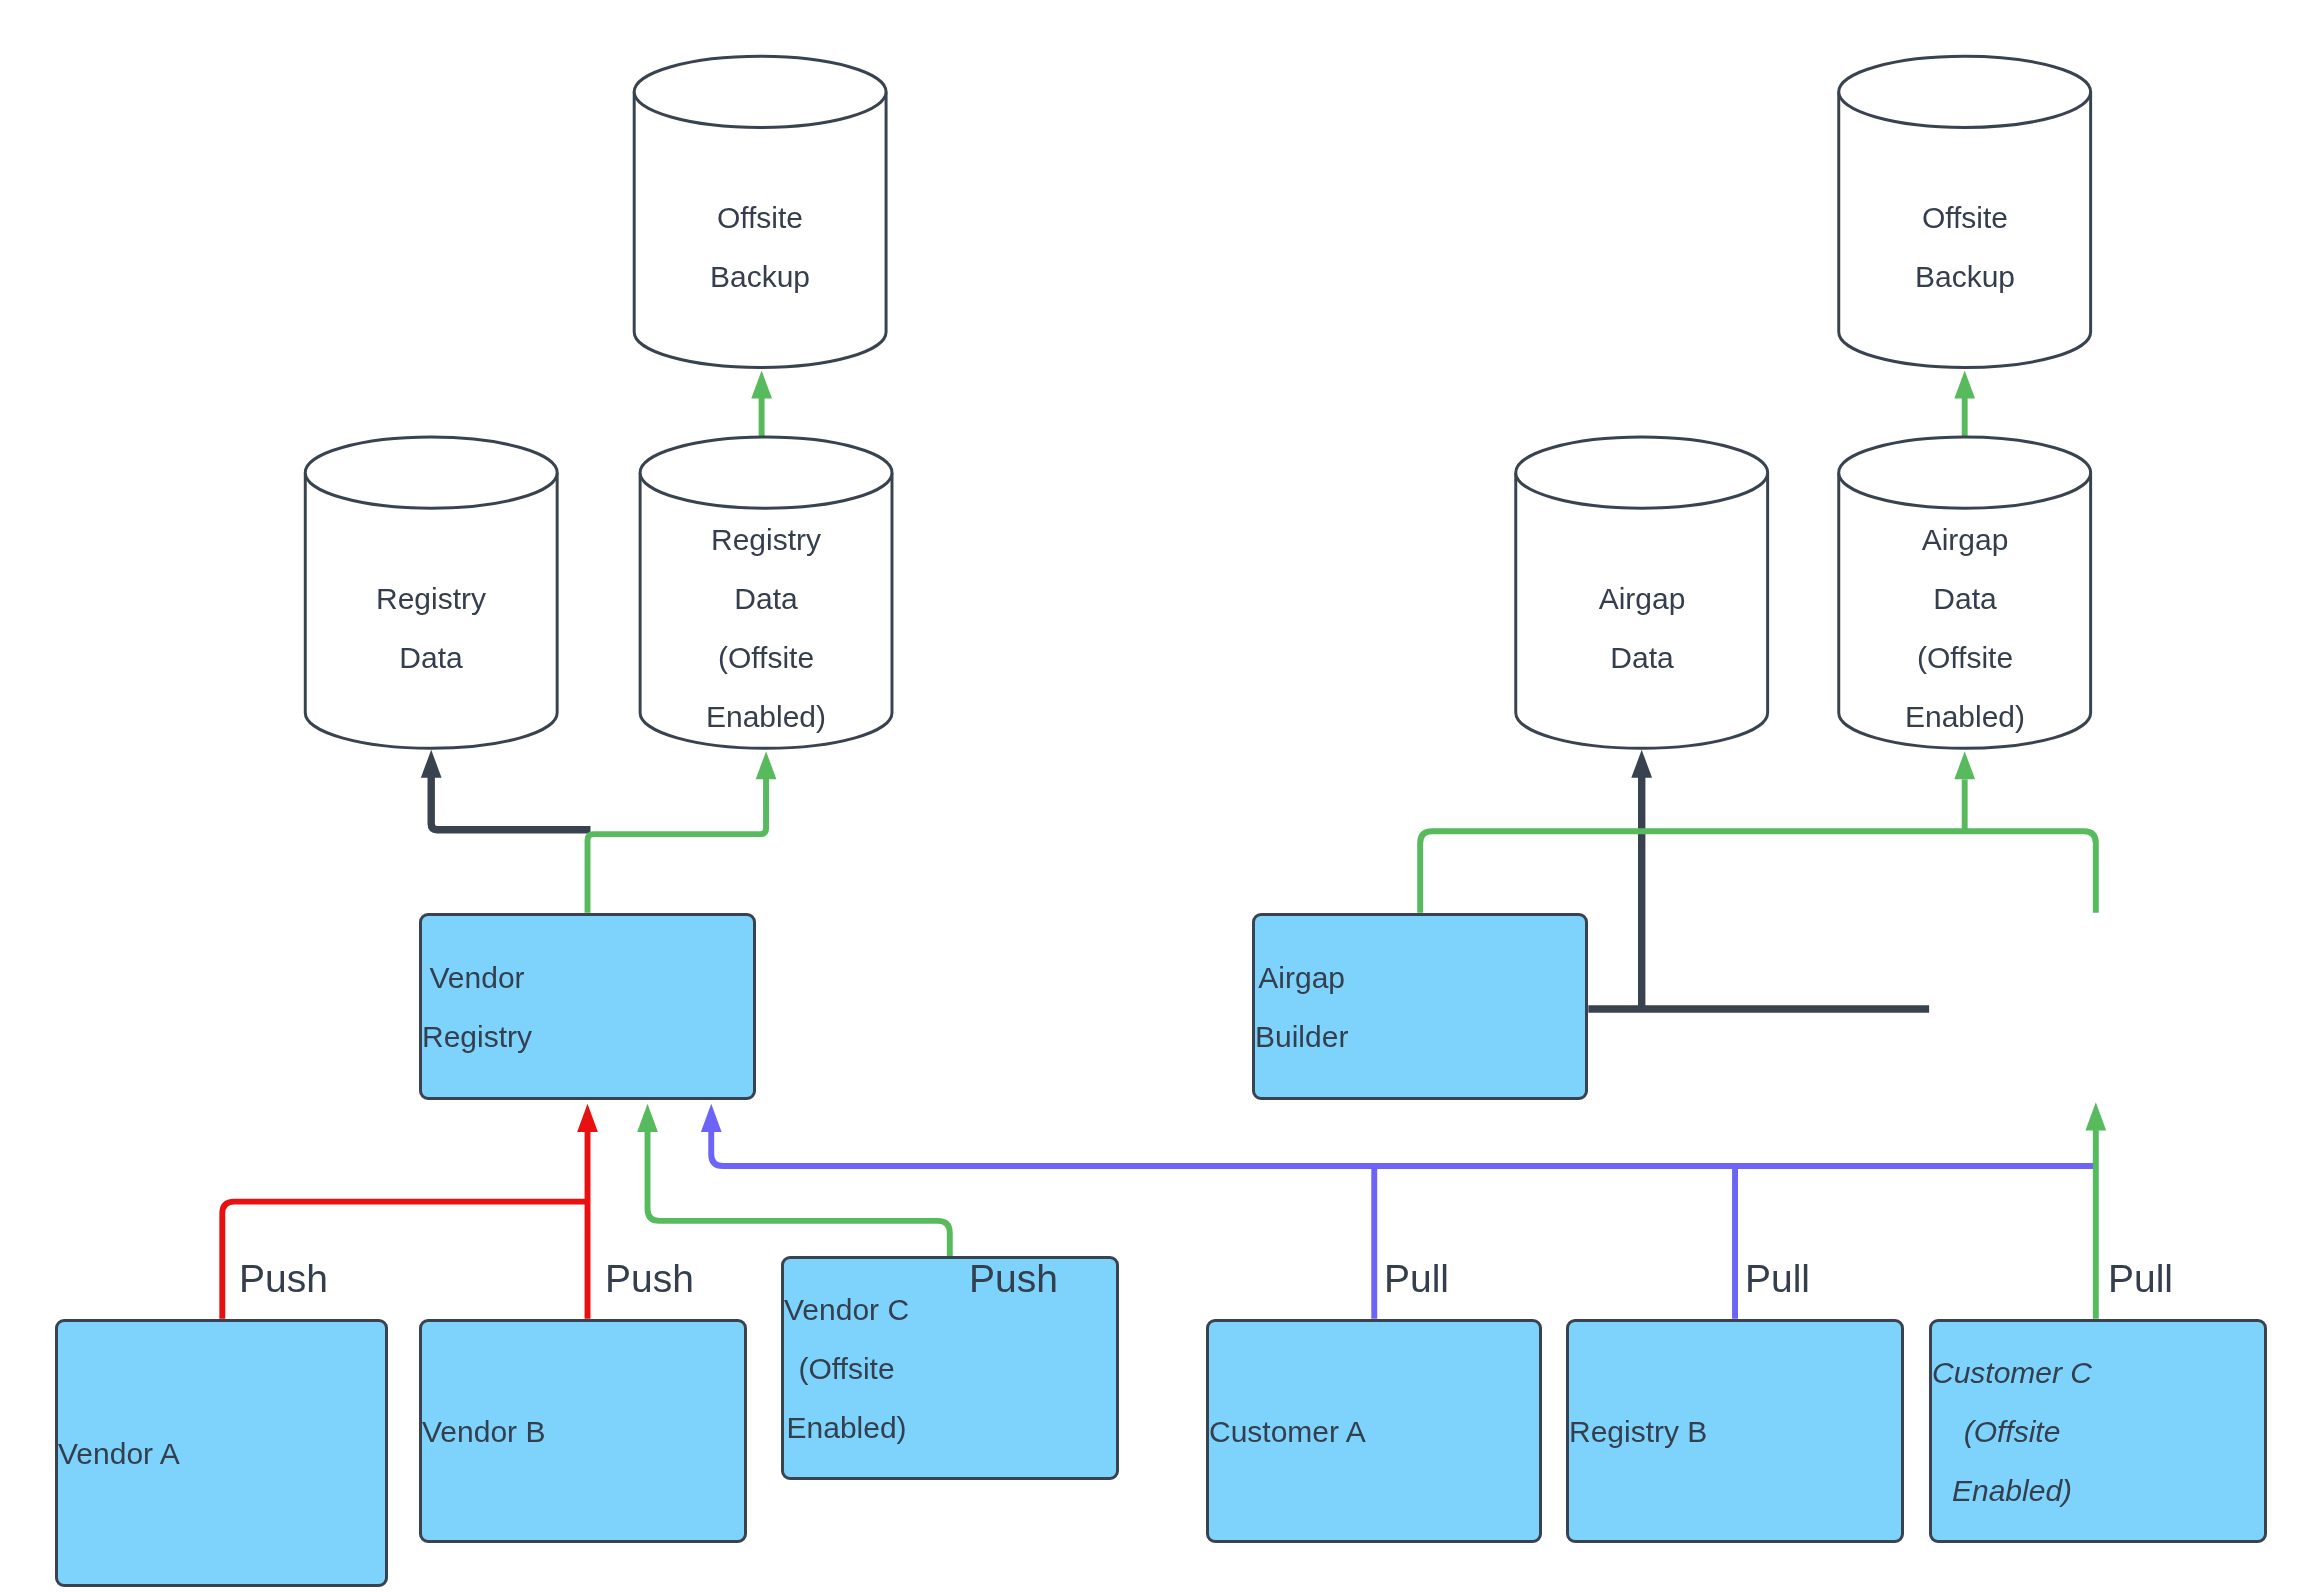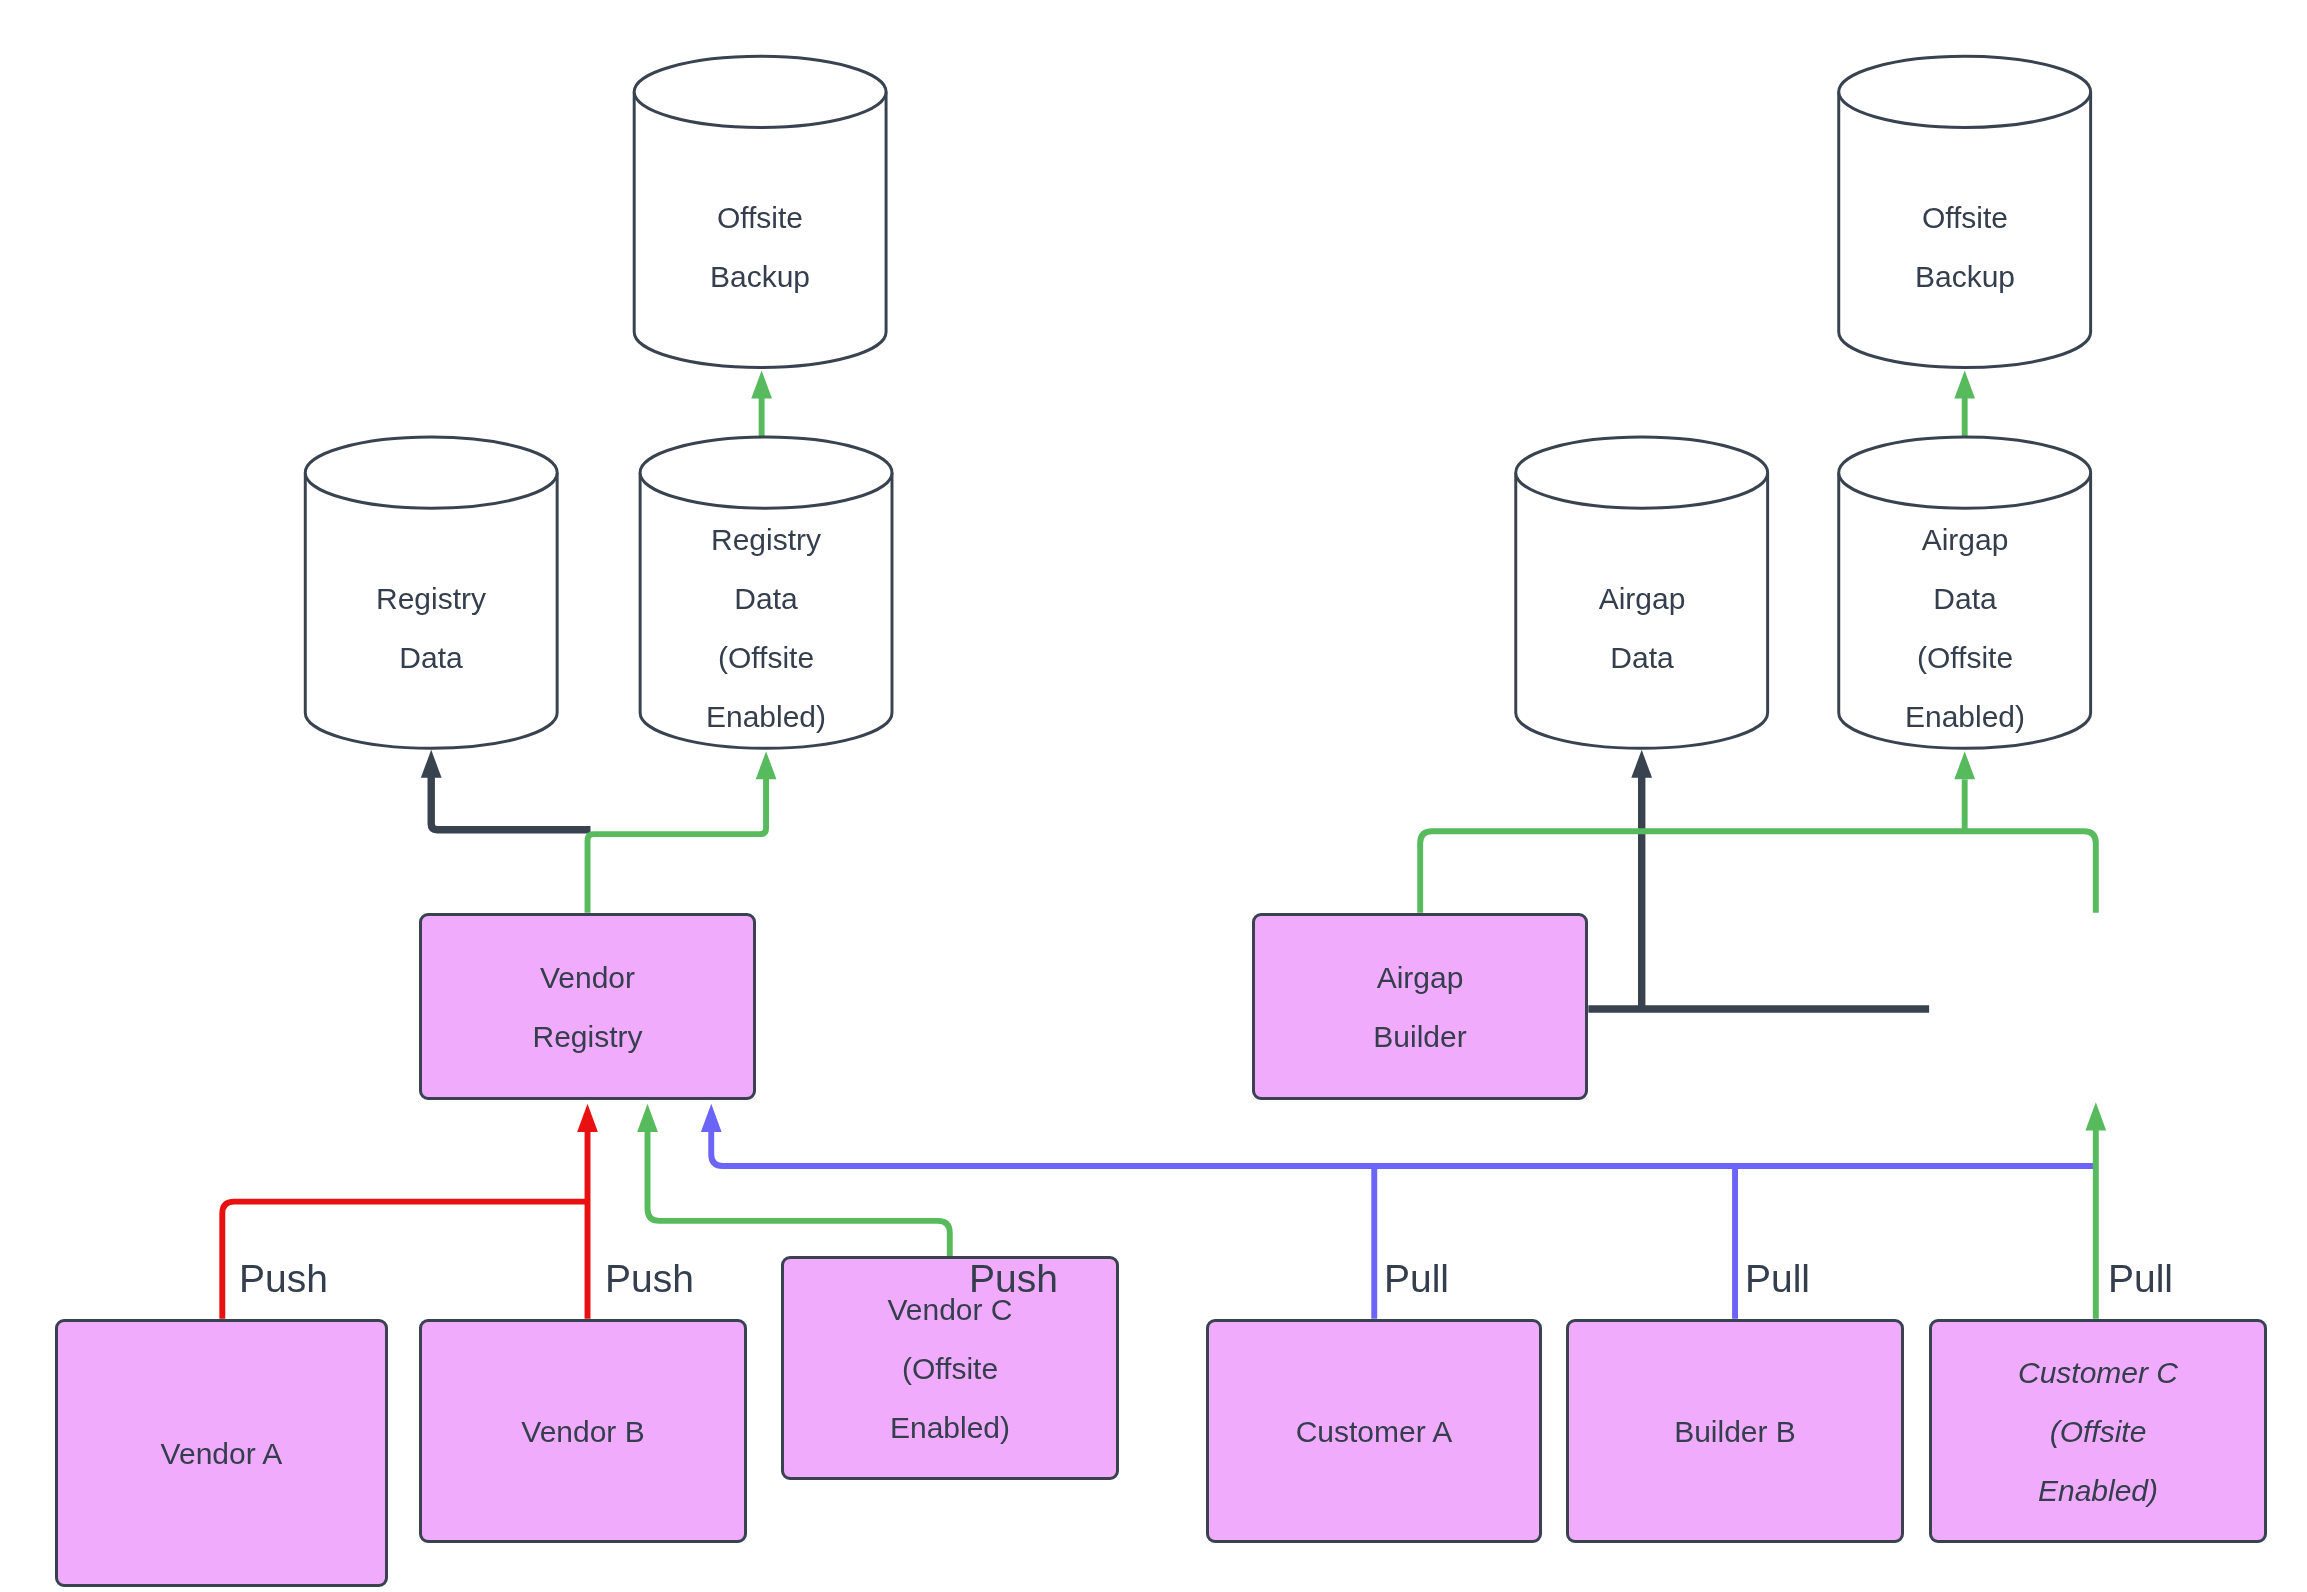--- a/index.html
+++ b/index.html
@@ -1,21 +1,21 @@
 <!DOCTYPE html>
 <html style="font-size:12px"><head>
 <meta charset="utf-8">
 <style>
   html,body{margin:0;padding:0;background:#ffffff;}
   body{width:2307px;height:1592px;position:relative;overflow:hidden;
        font-family:"Liberation Sans",sans-serif;}
   #canvas{position:absolute;left:0;top:0;width:2307px;height:1592px;}
   svg#shapes{position:absolute;left:0;top:0;}
-  .node{position:absolute;background:#f0abfc;border:3px solid #394350;border-radius:9px;
-        display:flex;align-items:center;justify-content:center;box-sizing:border-box;}
+  .node{position:absolute;background:#7dd3fc;border:3px solid #394350;border-radius:9px;
+        display:flex;align-items:center;justify-content:flex-start;box-sizing:border-box;}
   .nodelabel{color:#343e4c;font-size:30px;line-height:59px;text-align:center;
              white-space:pre-line;}
   .cyl-label{position:absolute;display:flex;align-items:center;justify-content:center;
              pointer-events:none;}
   .edge-label{position:absolute;color:#343e4c;font-size:39px;line-height:59px;
               white-space:nowrap;}
 </style>
 </head>
 <body>
 
@@ -139,21 +139,21 @@
   </div>
   <div class="node" style="left:781px;top:1256px;width:338px;height:224px;">
     <div class="nodelabel">Vendor C
 (Offsite
 Enabled)</div>
   </div>
   <div class="node" style="left:1206px;top:1319px;width:336px;height:224px;">
     <div class="nodelabel">Customer A</div>
   </div>
   <div class="node" style="left:1566px;top:1319px;width:338px;height:224px;">
-    <div class="nodelabel">Builder B</div>
+    <div class="nodelabel">Registry B</div>
   </div>
   <div class="node" style="left:1929px;top:1319px;width:338px;height:224px;font-style:italic;">
     <div class="nodelabel">Customer C
 (Offsite
 Enabled)</div>
   </div>
 
   <div class="edge-label" style="left:239px;top:1249px;">Push</div>
   <div class="edge-label" style="left:605px;top:1249px;">Push</div>
   <div class="edge-label" style="left:969px;top:1249px;">Push</div>

